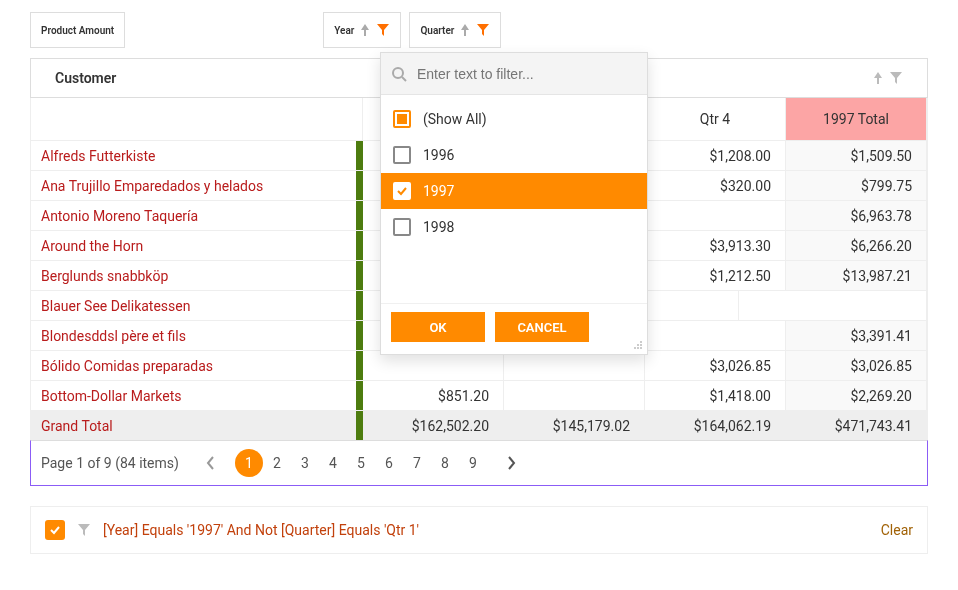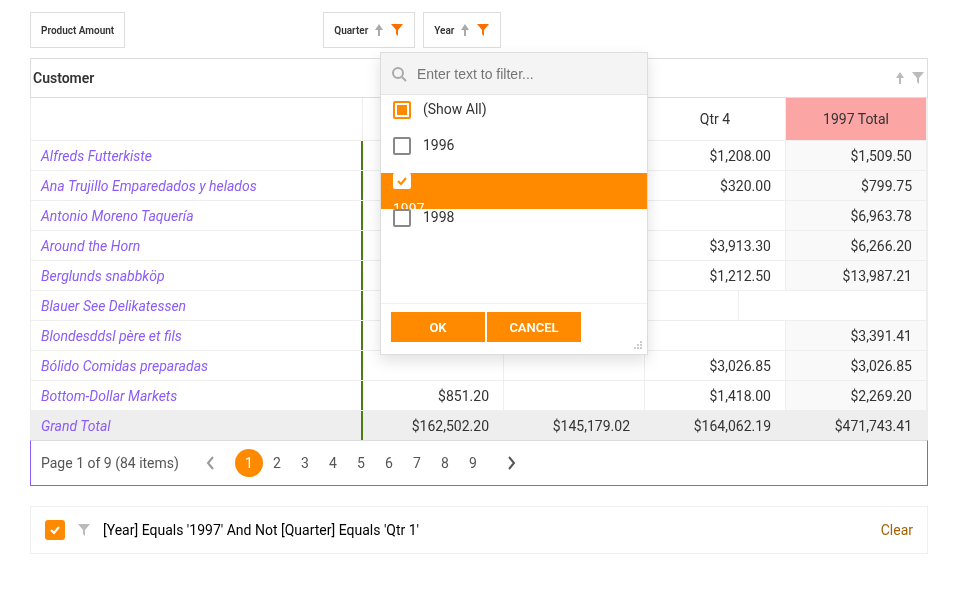--- a/index.html
+++ b/index.html
@@ -9,67 +9,67 @@
 .field-chip {
   display: inline-flex; align-items: center; background: #fff; border: 1px solid #ddd;
   height: 36px; padding: 0 10px; font-weight: 600; font-size: 10px; margin-right: 8px; gap: 6px;
 }
 .field-chip .sort-icon, .field-chip .filter-icon { color: #999; }
 .field-chip .filter-icon.active { color: #FF6F00; }
 .field-chip .filter-icon.active svg path { fill: #FF6F00; }
 
 .customer-header {
   margin-top: 10px; border: 1px solid #ddd; height: 40px; display: flex; align-items: center;
-  padding: 0 2px; background: #fff; font-weight: 600;
+  padding: 0 24px; background: #fff; font-weight: 600;
 }
 .customer-header .spacer { flex: 1; }
 
 .table { margin-top: 0; border-left: 1px solid #eee; border-right: 1px solid #eee; }
 .col-headers { display: flex; height: 42px; }
 .col-headers .left-spacer { width: 332px; }
 .col-headers .col-h { flex: 1; display: flex; align-items: center; justify-content: center; border-right: 1px solid #eee; color: #333; }
 .col-headers .col-h.total { background: #fca5a5; align-items: center; }
 .col-headers .left-spacer { border-right: 1px solid #eee; }
 
 .row { display: flex; height: 30px; border-top: 1px solid #eee; align-items: center; }
-.row .name { width: 332px; padding-left: 10px; color: #8b5cf6; border-right: 2px solid #4d7c0f; height: 100%; display: flex; align-items: center; overflow: hidden; white-space: nowrap; font-style: italic; }
+.row .name { width: 332px; padding-left: 10px; color: #b91c1c; border-right: 7px solid #4d7c0f; height: 100%; display: flex; align-items: center; overflow: hidden; white-space: nowrap; }
 .row .cell { flex: 1; text-align: right; padding-right: 14px; border-right: 1px solid #eee; height: 100%; display: flex; align-items: center; justify-content: flex-end; }
 .row .cell.total { background: #f9f9f9; }
 .row.grand { background: #eee; font-weight: 400; }
 .row.grand .name { padding-left: 10px; }
 .row.grand .cell.total { background: #eee; }
 
 .pager { border: 1px solid #8b5cf6; border-top: 1px solid #ddd; height: 46px; display: flex; align-items: center; padding: 0 10px; gap: 10px; }
 .pager .info { color: #555; margin-right: 8px; }
 .pager .pbtn { width: 28px; height: 28px; display: inline-flex; align-items: center; justify-content: center; border-radius: 50%; cursor: pointer; color: #555; }
 .pager .pbtn.current { background: #FF8A00; color: #fff; }
 .pager .chev { color: #999; }
 
 .filter-bar {
   margin-top: 20px; border: 1px solid #eee; height: 48px; display: flex; align-items: center;
   padding: 0 14px; gap: 12px;
 }
 .chk.orange { width: 20px; height: 20px; background: #FF8A00; border-radius: 3px; display: inline-flex; align-items: center; justify-content: center; }
-.filter-expr { color: #000000; }
+.filter-expr { color: #c2410c; }
 .filter-bar .clear { margin-left: auto; color: #a16207; cursor: pointer; }
 
 .popover {
   position: absolute; top: 52px; left: 380px; width: 268px; background: #fff;
   border: 1px solid #ddd; box-shadow: 0 6px 14px rgba(0,0,0,.12);
 }
 .popover .search { height: 42px; background: #f4f4f4; display: flex; align-items: center; padding: 0 10px; gap: 10px; border-bottom: 1px solid #e5e5e5; }
 .popover .search input { border: none; background: transparent; outline: none; font-size: 14px; color: #555; width: 100%; }
 .popover .opts { padding: 6px 0 6px 0; height: 208px; }
-.popover .opt { height: 36px; display: flex; align-items: flex-start; padding: 0 12px; gap: 12px; cursor: pointer; }
-.popover .opt.selected { background: #FF8A00; color: #fff; flex-direction: column; }
+.popover .opt { height: 36px; display: flex; align-items: center; padding: 0 12px; gap: 12px; cursor: pointer; }
+.popover .opt.selected { background: #FF8A00; color: #fff; }
 .popover .chkbox { width: 18px; height: 18px; border: 2px solid #888; border-radius: 2px; display: inline-flex; align-items: center; justify-content: center; background: #fff; }
 .popover .opt.selected .chkbox { border-color: #fff; }
 .popover .chkbox.indet { border-color: #FF8A00; }
 .popover .chkbox.indet .inner { width: 10px; height: 10px; background: #FF8A00; }
-.popover .footer { padding: 8px 10px 12px 10px; display: flex; gap: 2px; border-top: 1px solid #f0f0f0; position: relative; }
+.popover .footer { padding: 8px 10px 12px 10px; display: flex; gap: 10px; border-top: 1px solid #f0f0f0; position: relative; }
 .popover .footer .btn { flex: 0 0 auto; width: 94px; height: 30px; background: #FF8A00; color: #fff; display: inline-flex; align-items: center; justify-content: center; font-weight: 600; cursor: pointer; font-size: 13px; }
 .popover .resize { position: absolute; right: 4px; bottom: 4px; color: #bbb; font-size: 10px; pointer-events: none; }
 
 .fields-row { display: flex; }
 
 .header-wrap { position: relative; }
 
 .row-list { }
 
 svg { display: block; }
@@ -78,34 +78,34 @@
 <body>
 
 <div class="container header-wrap">
 
   <div class="fields-row">
     <div class="field-chip">
       <span>Product Amount</span>
     </div>
     <div style="width: 190px;"></div>
     <div class="field-chip">
-      <span>Quarter</span>
+      <span>Year</span>
       <span class="sort-icon">
         <svg width="10" height="12" viewBox="0 0 10 12">
             <path d="M5 0 L9 6 L6 6 L6 12 L4 12 L4 6 L1 6 Z" fill="#aaa"></path>
           </svg>
       </span>
       <span class="filter-icon active">
         <svg width="14" height="14" viewBox="0 0 14 14">
             <path d="M1 1 L13 1 L8 7 L8 13 L6 11 L6 7 Z" fill="#FF6F00"></path>
           </svg>
       </span>
     </div>
     <div class="field-chip">
-      <span>Year</span>
+      <span>Quarter</span>
       <span class="sort-icon">
         <svg width="10" height="12" viewBox="0 0 10 12">
             <path d="M5 0 L9 6 L6 6 L6 12 L4 12 L4 6 L1 6 Z" fill="#aaa"></path>
           </svg>
       </span>
       <span class="filter-icon active">
         <svg width="14" height="14" viewBox="0 0 14 14">
             <path d="M1 1 L13 1 L8 7 L8 13 L6 11 L6 7 Z" fill="#FF6F00"></path>
           </svg>
       </span>

